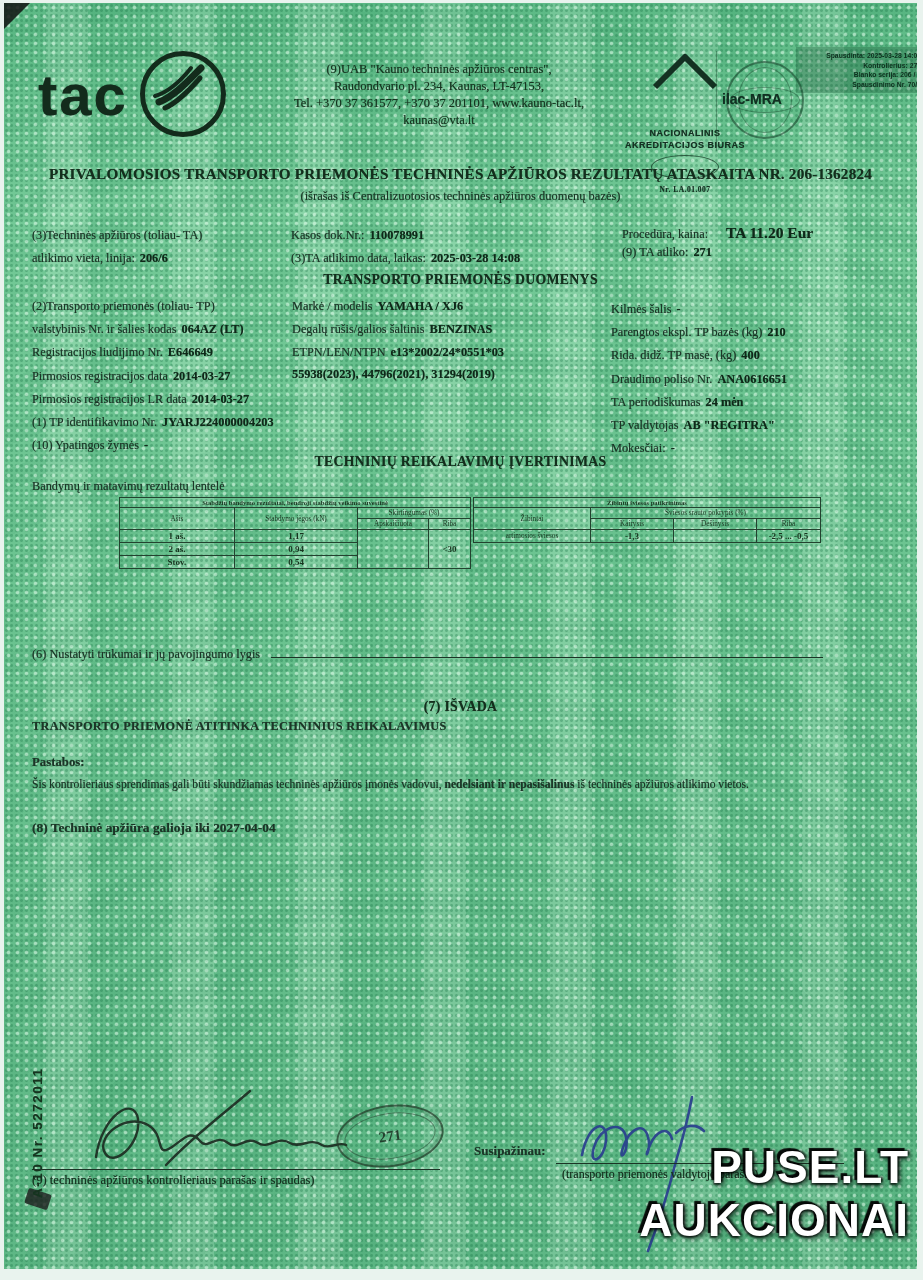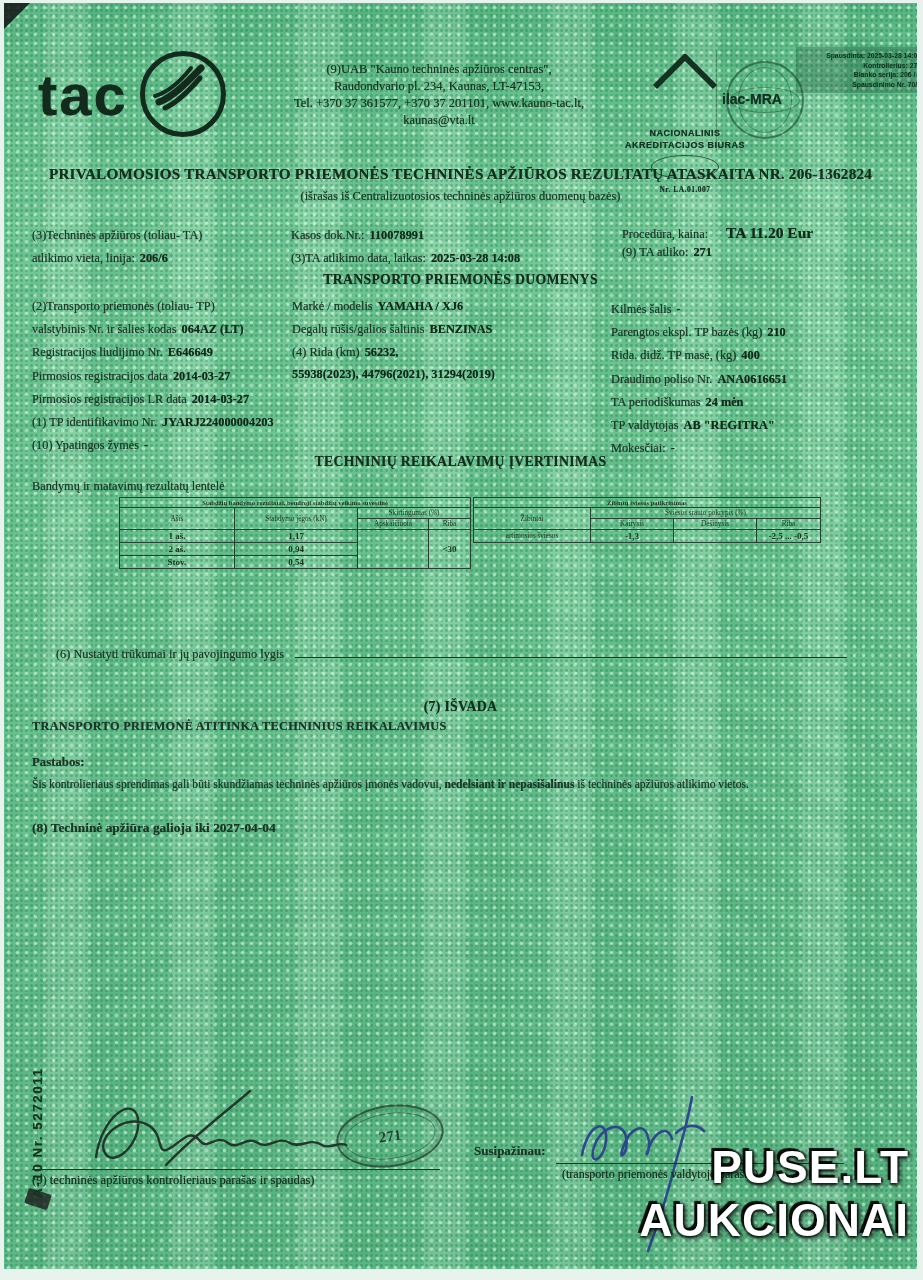--- a/index.html
+++ b/index.html
@@ -165,21 +165,21 @@
     <div class="field"><span>Registracijos liudijimo Nr.</span><b>E646649</b></div>
     <div class="field"><span>Pirmosios registracijos data</span><b>2014-03-27</b></div>
     <div class="field"><span>Pirmosios registracijos LR data</span><b>2014-03-27</b></div>
     <div class="field"><span>(1) TP identifikavimo Nr.</span><b>JYARJ224000004203</b></div>
     <div class="field"><span>(10) Ypatingos žymės</span><b>-</b></div>
   </div>
 
   <div class="abs txt" style="left:288px;top:292px;">
     <div class="field"><span>Markė / modelis</span><b>YAMAHA / XJ6</b></div>
     <div class="field"><span>Degalų rūšis/galios šaltinis</span><b>BENZINAS</b></div>
-    <div class="field"><span>(4) Rida (km)</span><b>56232,</b></div>
+    <div class="field"><span>ETPN/LEN/NTPN</span><b>e13*2002/24*0551*03</b></div>
     <div class="field" style="line-height:19px;"><span></span><b style="margin-left:0;">55938(2023), 44796(2021), 31294(2019)</b></div>
   </div>
 
   <div class="abs txt" style="left:607px;top:295px;">
     <div class="field"><span>Kilmės šalis</span><b>-</b></div>
     <div class="field"><span>Parengtos ekspl. TP bazės (kg)</span><b>210</b></div>
     <div class="field"><span>Rida. didž. TP masė, (kg)</span><b>400</b></div>
     <div class="field"><span>Draudimo poliso Nr.</span><b>ANA0616651</b></div>
     <div class="field"><span>TA periodiškumas</span><b>24 mėn</b></div>
     <div class="field"><span>TP valdytojas</span><b>AB "REGITRA"</b></div>
@@ -238,21 +238,21 @@
       <tr>
         <td class="tbl-sub">artimosios šviesos</td>
         <td class="tbl-val">-1,3</td>
         <td class="tbl-val"></td>
         <td class="tbl-val">-2,5 ... -0,5</td>
       </tr>
     </tbody>
       </table>
   </div>
 
-  <div class="abs txt" style="left:28px;top:644px;font-size:12.3px;white-space:nowrap;margin-left:24px;">
+  <div class="abs txt" style="left:28px;top:644px;font-size:12.3px;white-space:nowrap;">
     <span>(6) Nustatyti trūkumai ir jų pavojingumo lygis</span>
     <span class="rule" style="display:inline-block;width:552px;margin-left:8px;vertical-align:baseline;"></span>
   </div>
 
   <div class="abs sec-title txt" style="left:0;top:696px;">(7) IŠVADA</div>
   <div class="abs txt" style="left:28px;top:716px;font-size:12.3px;font-weight:600;letter-spacing:.3px;">TRANSPORTO PRIEMONĖ ATITINKA TECHNINIUS REIKALAVIMUS</div>
 
   <div class="abs txt" style="left:28px;top:752px;font-weight:bold;font-size:12.8px;">Pastabos:</div>
   <div class="abs txt" style="left:28px;top:774px;width:862px;font-size:11.6px;line-height:15px;">
     <span>Šis kontrolieriaus sprendimas gali būti skundžiamas techninės apžiūros įmonės vadovui, </span><span class="note-bold">nedelsiant ir nepasišalinus</span><span> iš techninės apžiūros atlikimo vietos.</span>

